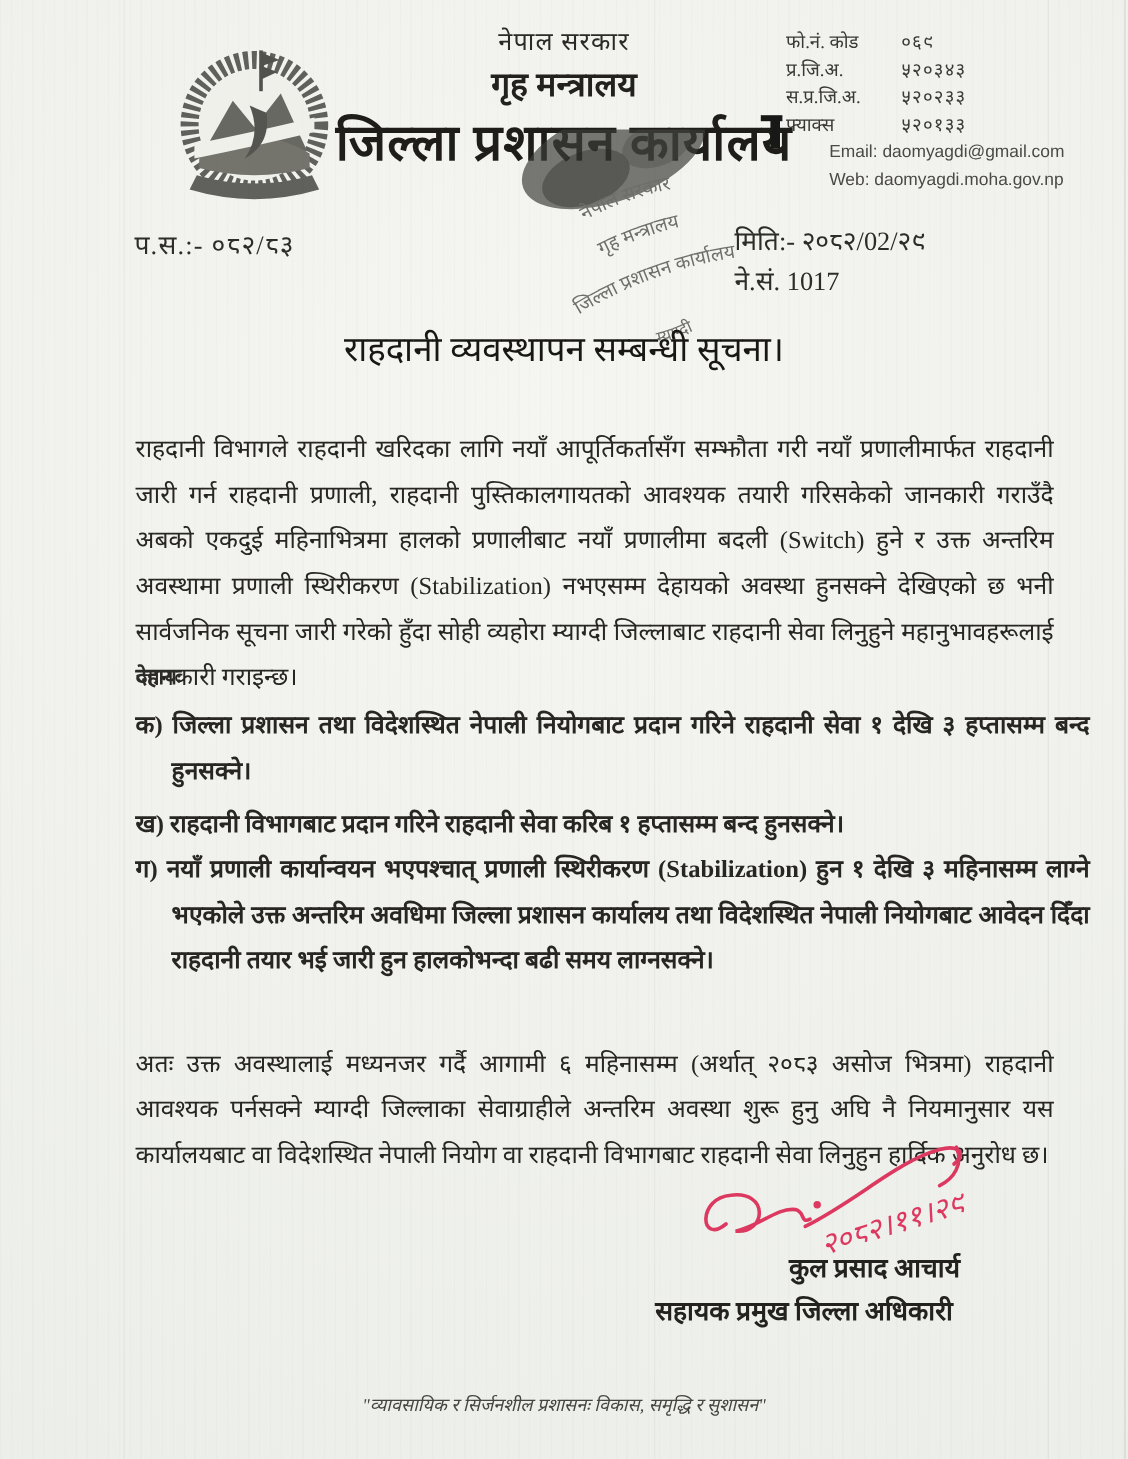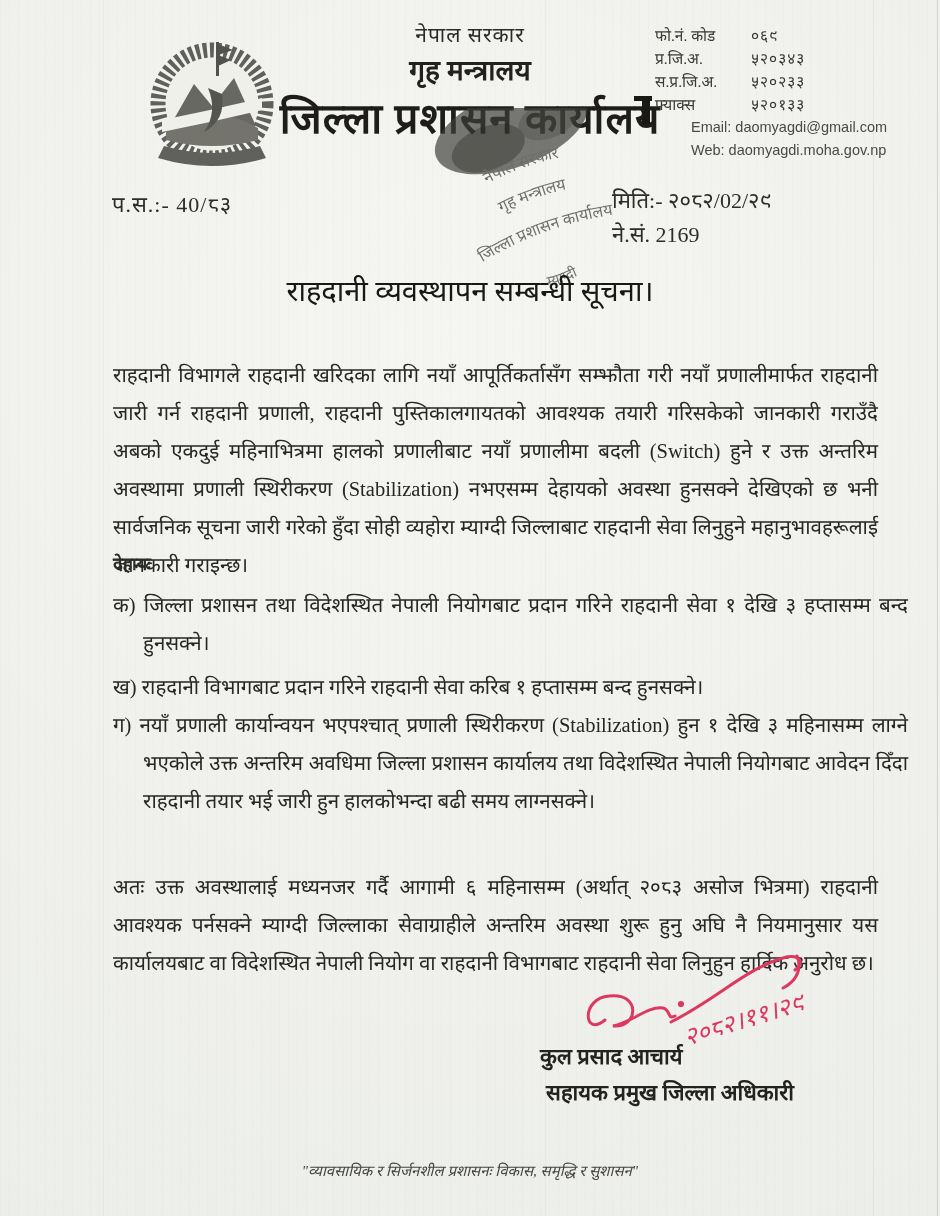--- a/index.html
+++ b/index.html
@@ -33,28 +33,28 @@
   
   .ref-no{left:112px;top:188px;font-size:22px;letter-spacing:1px;}
   .date-line{left:612px;top:184px;font-size:22px;}
   .ns-line{left:612px;top:218px;font-size:22px;}
   
   .doc-title{top:270px;font-size:29px;font-weight:normal;color:#181714;}
   
   .body-block{left:113px;width:765px;font-size:20.5px;line-height:38px;text-align:justify;color:#272622;}
   .p1{top:356px;}
   .dehaya{left:113px;top:551px;font-size:18px;font-weight:bold;}
-  .li{padding-left:30px;text-indent:-30px;}
+  .li{padding-left:30px;text-indent:-30px;font-weight:bold;}
   .li-ka{top:586px;}
   .li-kha{top:668px;}
   .li-ga{top:706px;}
   .closing{top:868px;}
   
   .sig-svg{left:575px;top:942px;}
-  .sig-name{left:540px;top:1040px;width:260px;text-align:left;font-size:22px;font-weight:600;color:#23221e;}
+  .sig-name{left:540px;top:1040px;width:260px;text-align:right;font-size:22px;font-weight:600;color:#23221e;}
   .sig-desg{left:495px;top:1076px;width:350px;text-align:center;font-size:22px;font-weight:600;color:#23221e;}
   
   .footer{top:1160px;font-size:15px;font-style:italic;color:#454440;}
   
   .emblem{left:138px;top:28px;}
   .stamp{left:398px;top:108px;opacity:0.88;}
   .ink-mark-v{left:642px;top:98px;width:8px;height:26px;background:#181816;}
   .ink-mark-h{left:634px;top:96px;width:18px;height:5px;background:#181816;}
 </style>
 </head>
@@ -120,23 +120,23 @@
       <ellipse cx="138" cy="18" rx="80" ry="38" fill="#3c3c38" opacity="0.78"></ellipse>
       <ellipse cx="110" cy="28" rx="38" ry="22" fill="#2e2e2a" opacity="0.6"></ellipse>
       <ellipse cx="175" cy="22" rx="30" ry="18" fill="#44443f" opacity="0.55"></ellipse>
       <text><textPath href="#arcA" startOffset="50%" text-anchor="middle">नेपाल सरकार</textPath></text>
       <text><textPath href="#arcB" startOffset="50%" text-anchor="middle">गृह मन्त्रालय</textPath></text>
       <text><textPath href="#arcC" startOffset="50%" text-anchor="middle">जिल्ला प्रशासन कार्यालय</textPath></text>
       <text font-size="14"><textPath href="#arcD" startOffset="50%" text-anchor="middle">म्याग्दी</textPath></text>
     </g>
   </svg>
 
-  <div class="abs ref-no">प.स.:- 40/८३</div>
+  <div class="abs ref-no">प.स.:- ०८२/८३</div>
   <div class="abs date-line">मिति:- २०८२/02/२९</div>
-  <div class="abs ns-line">ने.सं. 2169</div>
+  <div class="abs ns-line">ने.सं. 1017</div>
 
   <div class="abs centered doc-title">राहदानी व्यवस्थापन सम्बन्धी सूचना।</div>
 
   <div class="abs body-block p1">राहदानी विभागले राहदानी खरिदका लागि नयाँ आपूर्तिकर्तासँग सम्झौता गरी नयाँ प्रणालीमार्फत राहदानी जारी गर्न राहदानी प्रणाली, राहदानी पुस्तिकालगायतको आवश्यक तयारी गरिसकेको जानकारी गराउँदै अबको एकदुई महिनाभित्रमा हालको प्रणालीबाट नयाँ प्रणालीमा बदली (Switch) हुने र उक्त अन्तरिम अवस्थामा प्रणाली स्थिरीकरण (Stabilization) नभएसम्म देहायको अवस्था हुनसक्ने देखिएको छ भनी सार्वजनिक सूचना जारी गरेको हुँदा सोही व्यहोरा म्याग्दी जिल्लाबाट राहदानी सेवा लिनुहुने महानुभावहरूलाई जानकारी गराइन्छ।</div>
   <div class="abs dehaya">देहायः</div>
   <div class="abs body-block li li-ka">क) जिल्ला प्रशासन तथा विदेशस्थित नेपाली नियोगबाट प्रदान गरिने राहदानी सेवा १ देखि ३ हप्तासम्म बन्द हुनसक्ने।</div>
   <div class="abs body-block li li-kha">ख) राहदानी विभागबाट प्रदान गरिने राहदानी सेवा करिब १ हप्तासम्म बन्द हुनसक्ने।</div>
   <div class="abs body-block li li-ga">ग) नयाँ प्रणाली कार्यान्वयन भएपश्चात् प्रणाली स्थिरीकरण (Stabilization) हुन १ देखि ३ महिनासम्म लाग्ने भएकोले उक्त अन्तरिम अवधिमा जिल्ला प्रशासन कार्यालय तथा विदेशस्थित नेपाली नियोगबाट आवेदन दिँदा राहदानी तयार भई जारी हुन हालकोभन्दा बढी समय लाग्नसक्ने।</div>
   <div class="abs body-block closing">अतः उक्त अवस्थालाई मध्यनजर गर्दै आगामी ६ महिनासम्म (अर्थात् २०८३ असोज भित्रमा) राहदानी आवश्यक पर्नसक्ने म्याग्दी जिल्लाका सेवाग्राहीले अन्तरिम अवस्था शुरू हुनु अघि नै नियमानुसार यस कार्यालयबाट वा विदेशस्थित नेपाली नियोग वा राहदानी विभागबाट राहदानी सेवा लिनुहुन हार्दिक अनुरोध छ।</div>
 

